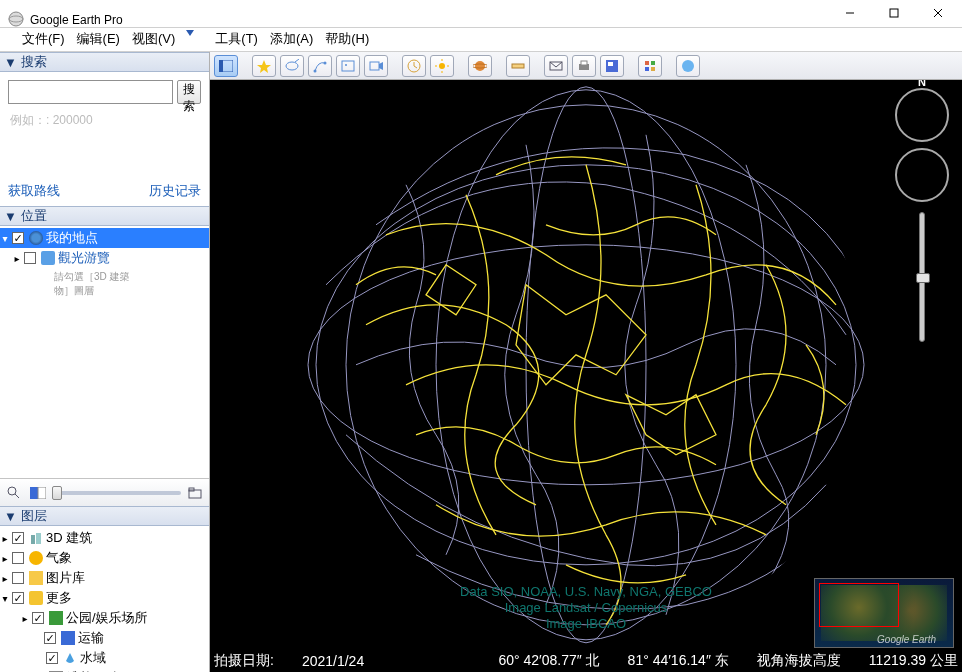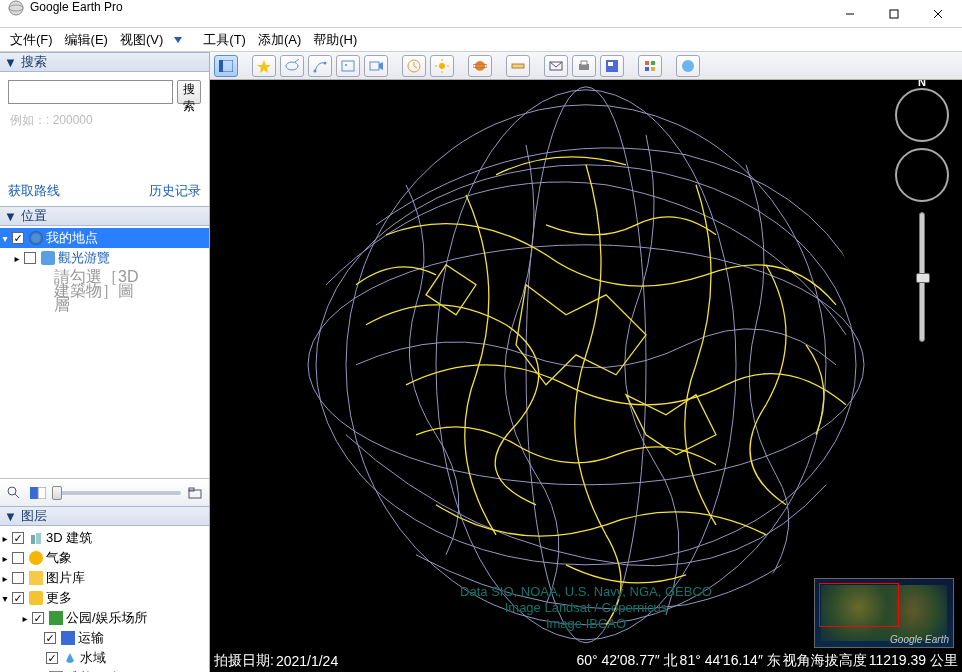--- a/index.html
+++ b/index.html
@@ -1,25 +1,25 @@
 <!DOCTYPE html>
 <html><head>
 <meta charset="utf-8">
 <style>
 * { box-sizing: border-box; margin: 0; padding: 0; font-family: "Microsoft YaHei", "SimSun", sans-serif; }
 body { width: 962px; height: 672px; background: #fff; overflow: hidden; font-size: 12px; }
 
 
-.titlebar { height: 28px; display: flex; align-items: flex-start; padding: 0 2px; background: #fff; border-bottom: 1px solid #d0d0d0; }
+.titlebar { height: 28px; display: flex; align-items: flex-end; padding: 0 2px; background: #fff; border-bottom: 1px solid #d0d0d0; }
 .titlebar .app-icon { width: 16px; height: 16px; margin: 0 6px; }
 .titlebar .title { flex: 1; font-size: 12px; color: #000; }
 .titlebar .win-btn { width: 44px; height: 28px; display: flex; align-items: center; justify-content: center; color: #000; }
 
 
-.menubar { height: 24px; display: flex; align-items: center; background: #fff; border-bottom: 1px solid #d0d0d0; padding-left: 4px; }
+.menubar { height: 24px; display: flex; background: #fff; border-bottom: 1px solid #d0d0d0; padding-left: 16px; }
 .menubar .menu-item { padding: 2px 6px; font-size: 13px; }
 .menubar .disclosure { width: 10px; height: 10px; margin-left: 4px; }
 
 
 .main { display: flex; height: calc(672px - 28px - 24px); }
 .leftpane { width: 210px; background: #fff; border-right: 1px solid #b0b0b0; display: flex; flex-direction: column; }
 .viewport-wrap { flex: 1; display: flex; flex-direction: column; }
 
 
 .panel-header { background: linear-gradient(#e9eef6, #d8e0ee); border-top: 1px solid #a8b8d0; border-bottom: 1px solid #a8b8d0; height: 20px; display: flex; align-items: center; padding: 0 4px; color: #1a3c70; font-size: 13px; }
@@ -36,41 +36,41 @@
 
 
 .tree-body { padding: 2px 0; font-size: 13px; overflow: auto; }
 .tree-row { display: flex; align-items: center; height: 20px; padding-right: 4px; white-space: nowrap; }
 .tree-row.sel { background: #2a7fff; color: #fff; }
 .tri-toggle { width: 10px; display: inline-block; text-align: center; font-size: 10px; }
 .chk { width: 12px; height: 12px; border: 1px solid #666; background: #fff; margin: 0 2px; display: inline-flex; align-items: center; justify-content: center; font-size: 10px; line-height: 1; }
 .chk.checked::after { content: "✓"; color: #000; font-size: 11px; }
 .node-icon { width: 14px; height: 14px; margin: 0 3px; display: inline-block; }
 .indent1 { padding-left: 12px; }
-.indent2b { padding-left: 54px; color: #999; font-size: 16px; line-height: 14px; padding-top:2px; padding-bottom:4px;}
+.indent2b { padding-left: 54px; color: #999; font-size: 10px; line-height: 14px; padding-top:2px; padding-bottom:4px;}
 
 
 .sliders { height: 28px; border-top: 1px solid #c4c4c4; display: flex; align-items: center; gap: 4px; padding: 0 4px; background: linear-gradient(#fff,#eceef2); }
 .slider-icon { width: 20px; height: 18px; display: flex; align-items: center; justify-content: center; }
 .slider-track { flex: 1; height: 4px; background: #c0c8d8; border-radius: 2px; position: relative; }
 .slider-thumb { width: 10px; height: 14px; background: linear-gradient(#f8f8f8,#d8d8d8); border:1px solid #888; border-radius:2px; position: absolute; top: -5px; }
 
 
 .layers-body { flex: 1; overflow: auto; font-size: 13px; padding: 2px 0; }
 
 
 .toolbar { height: 28px; background: linear-gradient(#f6f7fa,#e6e8ee); border-bottom: 1px solid #b0b0b0; display: flex; align-items: center; padding: 0 4px; gap: 4px; }
 .tb-btn { width: 24px; height: 22px; border: 1px solid #a0a8b8; border-radius: 3px; background: linear-gradient(#fff,#ececf2); display: flex; align-items: center; justify-content: center; }
 .tb-btn.active { background: linear-gradient(#cfe4ff,#a8ccf4); border-color: #5a8ed6; }
 .tb-sep { width: 6px; }
 
 
 .viewport { flex: 1; background: #000; position: relative; overflow: hidden; }
 .attrib { position: absolute; left: 50%; bottom: 40px; transform: translateX(-50%); color: #0f766e; font-size: 13px; text-align: center; font-family: "Courier New", monospace; white-space: pre; text-shadow: 0 0 2px #000; }
-.status { position: absolute; left: 0; right: 0; bottom: 0; height: 22px; color: #fff; display: flex; align-items: center; font-size: 14px; font-family: "SimSun","Courier New", monospace; padding: 0 4px; gap: 2px; }
+.status { position: absolute; left: 0; right: 0; bottom: 0; height: 22px; color: #fff; display: flex; align-items: center; font-size: 14px; font-family: "SimSun","Courier New", monospace; padding: 0 4px; gap: 28px; }
 .status .spacer { flex: 1; }
 .ge-logo { position: absolute; right: 14px; bottom: 26px; color: #ffffff; font-size: 14px; opacity: 0.7; font-style: italic; }
 
 
 .minimap { position: absolute; right: 8px; bottom: 24px; width: 140px; height: 70px; border: 1px solid #666; background: linear-gradient(#0a1a3a, #0a2a4a); }
 .minimap .land { position: absolute; inset: 6px; background: radial-gradient(circle at 30% 40%, #6a6a2a 0%, #2a4a2a 30%, transparent 60%), radial-gradient(circle at 70% 45%, #6a5a2a 0%, #2a4a2a 30%, transparent 55%); }
 .minimap .box { position: absolute; left: 4px; top: 4px; width: 80px; height: 44px; border: 1px solid #f00; }
 
 
 .nav { position: absolute; right: 10px; top: 8px; width: 60px; display: flex; flex-direction: column; align-items: center; gap: 6px; }
@@ -441,21 +441,21 @@
           </div>
       </div>
 
       <div class="attrib"><span>Data SIO, NOAA, U.S. Navy, NGA, GEBCO</span>
 <span>Image Landsat / Copernicus</span>
 <span>Image IBCAO</span></div>
 
       <div class="minimap">
         <div class="land"></div>
         <div class="box"></div>
-        <div class="ge-logo" style="right:4px;bottom:2px;font-size:10px;position:absolute">Google Earth</div>
+        <div class="ge-logo" style="right:17px;bottom:2px;font-size:10px;position:absolute">Google Earth</div>
       </div>
 
       <div class="status">
         <span>拍摄日期:</span>
         <span>2021/1/24</span>
         <span class="spacer"></span>
         <span>60° 42′08.77″ 北</span>
         <span>81° 44′16.14″ 东</span>
         <span>视角海拔高度</span>
         <span>11219.39 公里</span>

